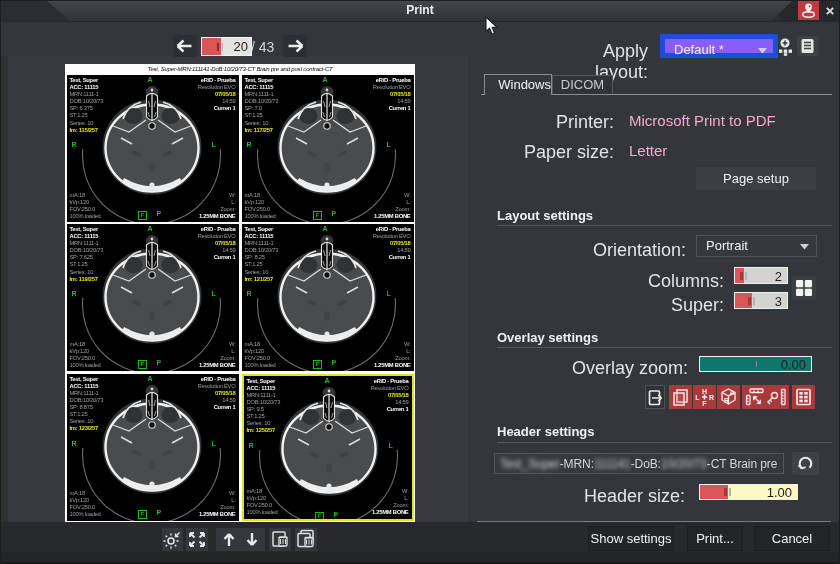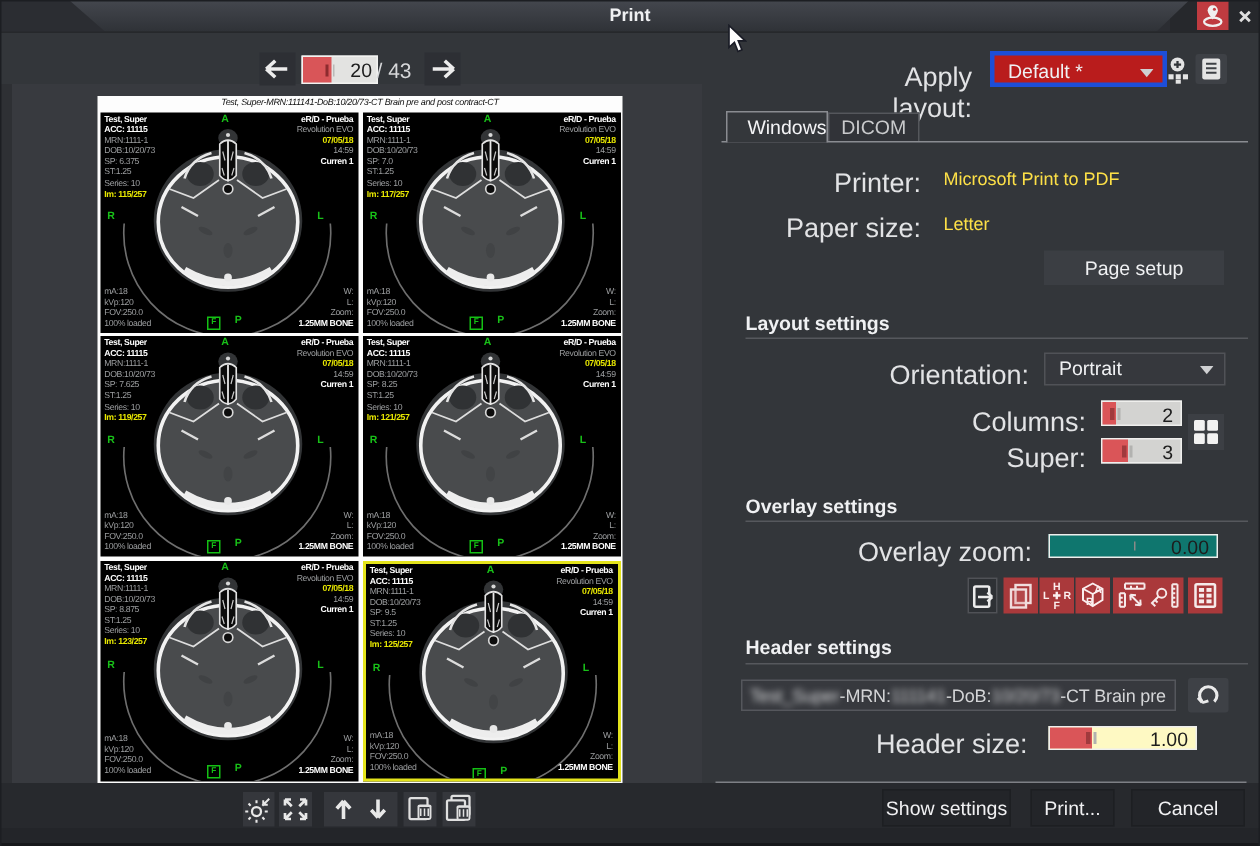--- a/index.html
+++ b/index.html
@@ -6,21 +6,21 @@
 .tl,.tr,.bl,.br{position:absolute;font-size:5.8px;line-height:7.1px;color:#9c9ea0;letter-spacing:-0.25px}
 .tl{left:3px;top:2px}
 .tr{right:3px;top:2px;text-align:right}
 .bl{left:3px;bottom:2px}
 .br{right:3px;bottom:2px;text-align:right}
 .w{color:#fdfdfd;font-weight:bold}
 .y{color:#e8e800;font-weight:bold}
 .g{position:absolute;color:#18c018;font-size:7px;font-weight:bold}
 .fbox{position:absolute;left:71.5px;top:136px;width:9px;height:9px;box-sizing:border-box;border:1.5px solid #14c014;color:#14c014;font-size:5.5px;font-weight:bold;text-align:center;line-height:6px}
 .lbl{position:absolute;font-size:18px;color:#e2e3e5;text-align:right}
-.val{position:absolute;font-size:12px;color:#fde047}
+.val{position:absolute;font-size:15px;color:#f9a8d4}
 .hdr{position:absolute;font-size:13px;font-weight:bold;color:#f0f1f3}
 .hline{position:absolute;height:1px;background:#56585d}
 .btn{position:absolute;font-size:13px;color:#f1f1f3;text-align:center;background:#232529;border:1px solid #1d1f22}
 .redbtn{position:absolute;background:#aa393b}
 </style></head><body>
 
 <div class="abs" style="left:0;top:0;width:840px;height:22px;background:#2b2d32"></div>
 <div class="abs" style="left:780px;top:0;width:60px;height:22px;background:#26282c"></div>
 <div class="abs" style="left:0;top:0;width:840px;height:21px;background:linear-gradient(#44474e,#2f3237);clip-path:polygon(46px 0,793px 0,771px 21px,70px 21px);"></div>
 <div class="abs" style="left:0;top:3px;width:840px;text-align:center;font-size:12px;font-weight:bold;color:#eff0f2">Print</div>
@@ -274,21 +274,21 @@
     </svg></div>
 <div class="abs" style="left:295px;top:528px;width:22px;height:23px;background:#35373c"><svg width="22" height="23" viewBox="0 0 22 23">
       <rect x="6" y="2.5" width="12" height="13" rx="1" fill="none" stroke="#e0e0e0" stroke-width="1.5"></rect>
       <rect x="3" y="5.5" width="12" height="13" rx="1" fill="#35373c" stroke="#e0e0e0" stroke-width="1.5"></rect>
       <g>
         <rect x="10" y="9.5" width="8" height="9" rx="1" fill="#35373c" stroke="#e0e0e0" stroke-width="1.3"></rect>
         <path d="M11.5 11.5v5 M14 11.5v5 M16.5 11.5v5 M9.5 10h9" stroke="#e0e0e0" stroke-width="1"></path>
       </g>
     </svg></div>
 <div class="lbl" style="left:560px;top:41px;width:88px">Apply layout:</div>
-<div class="abs" style="left:660px;top:34px;width:118px;height:24px;background:#b91c1c;border:3px solid #1d4ed8">
+<div class="abs" style="left:660px;top:34px;width:118px;height:24px;background:#8b5cf6;border:5px solid #1d4ed8">
 <div class="abs" style="left:9px;top:3px;font-size:13px;color:#f0f1f3">Default *</div>
 <svg class="abs" style="right:6px;top:9px" width="9" height="6">
       <path d="M0 0 h9 l-4.5 5.5z" fill="#cfd0d2"></path>
     </svg>
   </div>
 <svg class="abs" style="left:776px;top:36px" width="19" height="20" viewBox="0 0 19 20">
     <circle cx="9" cy="7" r="4.6" fill="#e4e4e4"></circle>
     <path d="M9 4.6v4.8M6.6 7h4.8" stroke="#33363a" stroke-width="1.5"></path>
     <g fill="#e4e4e4">
       <rect x="3" y="13.5" width="3.4" height="3.4"></rect>

